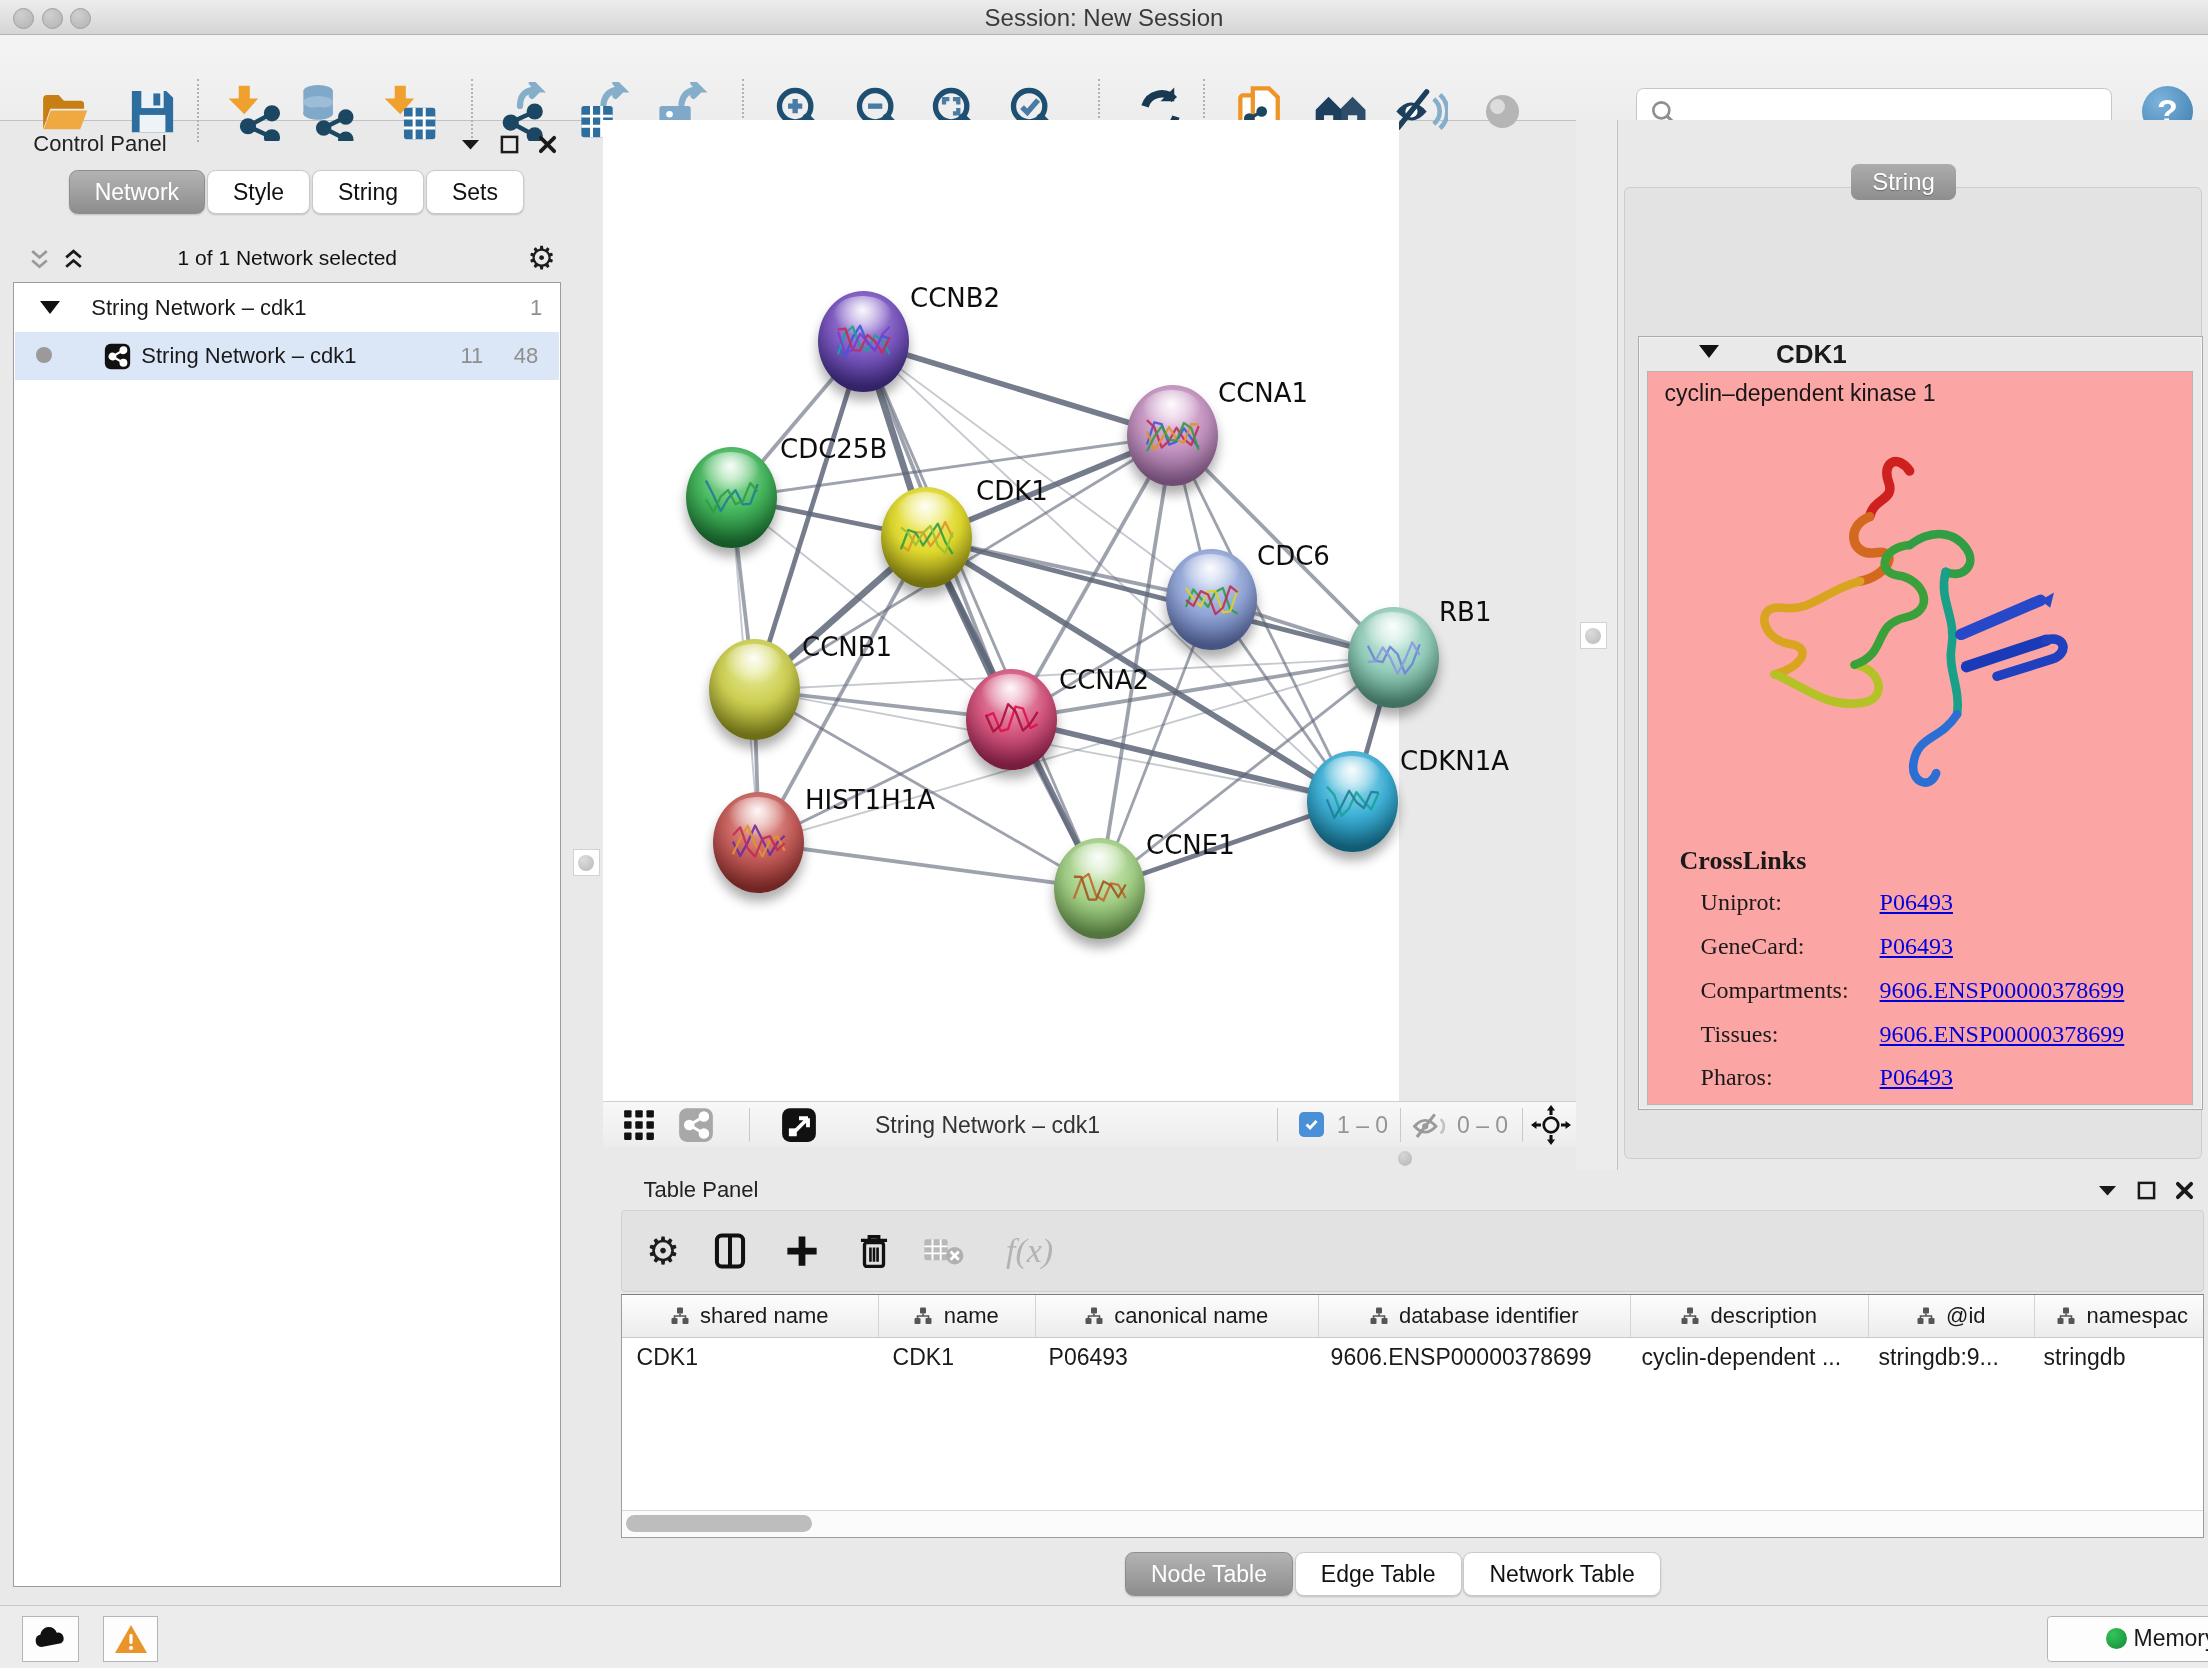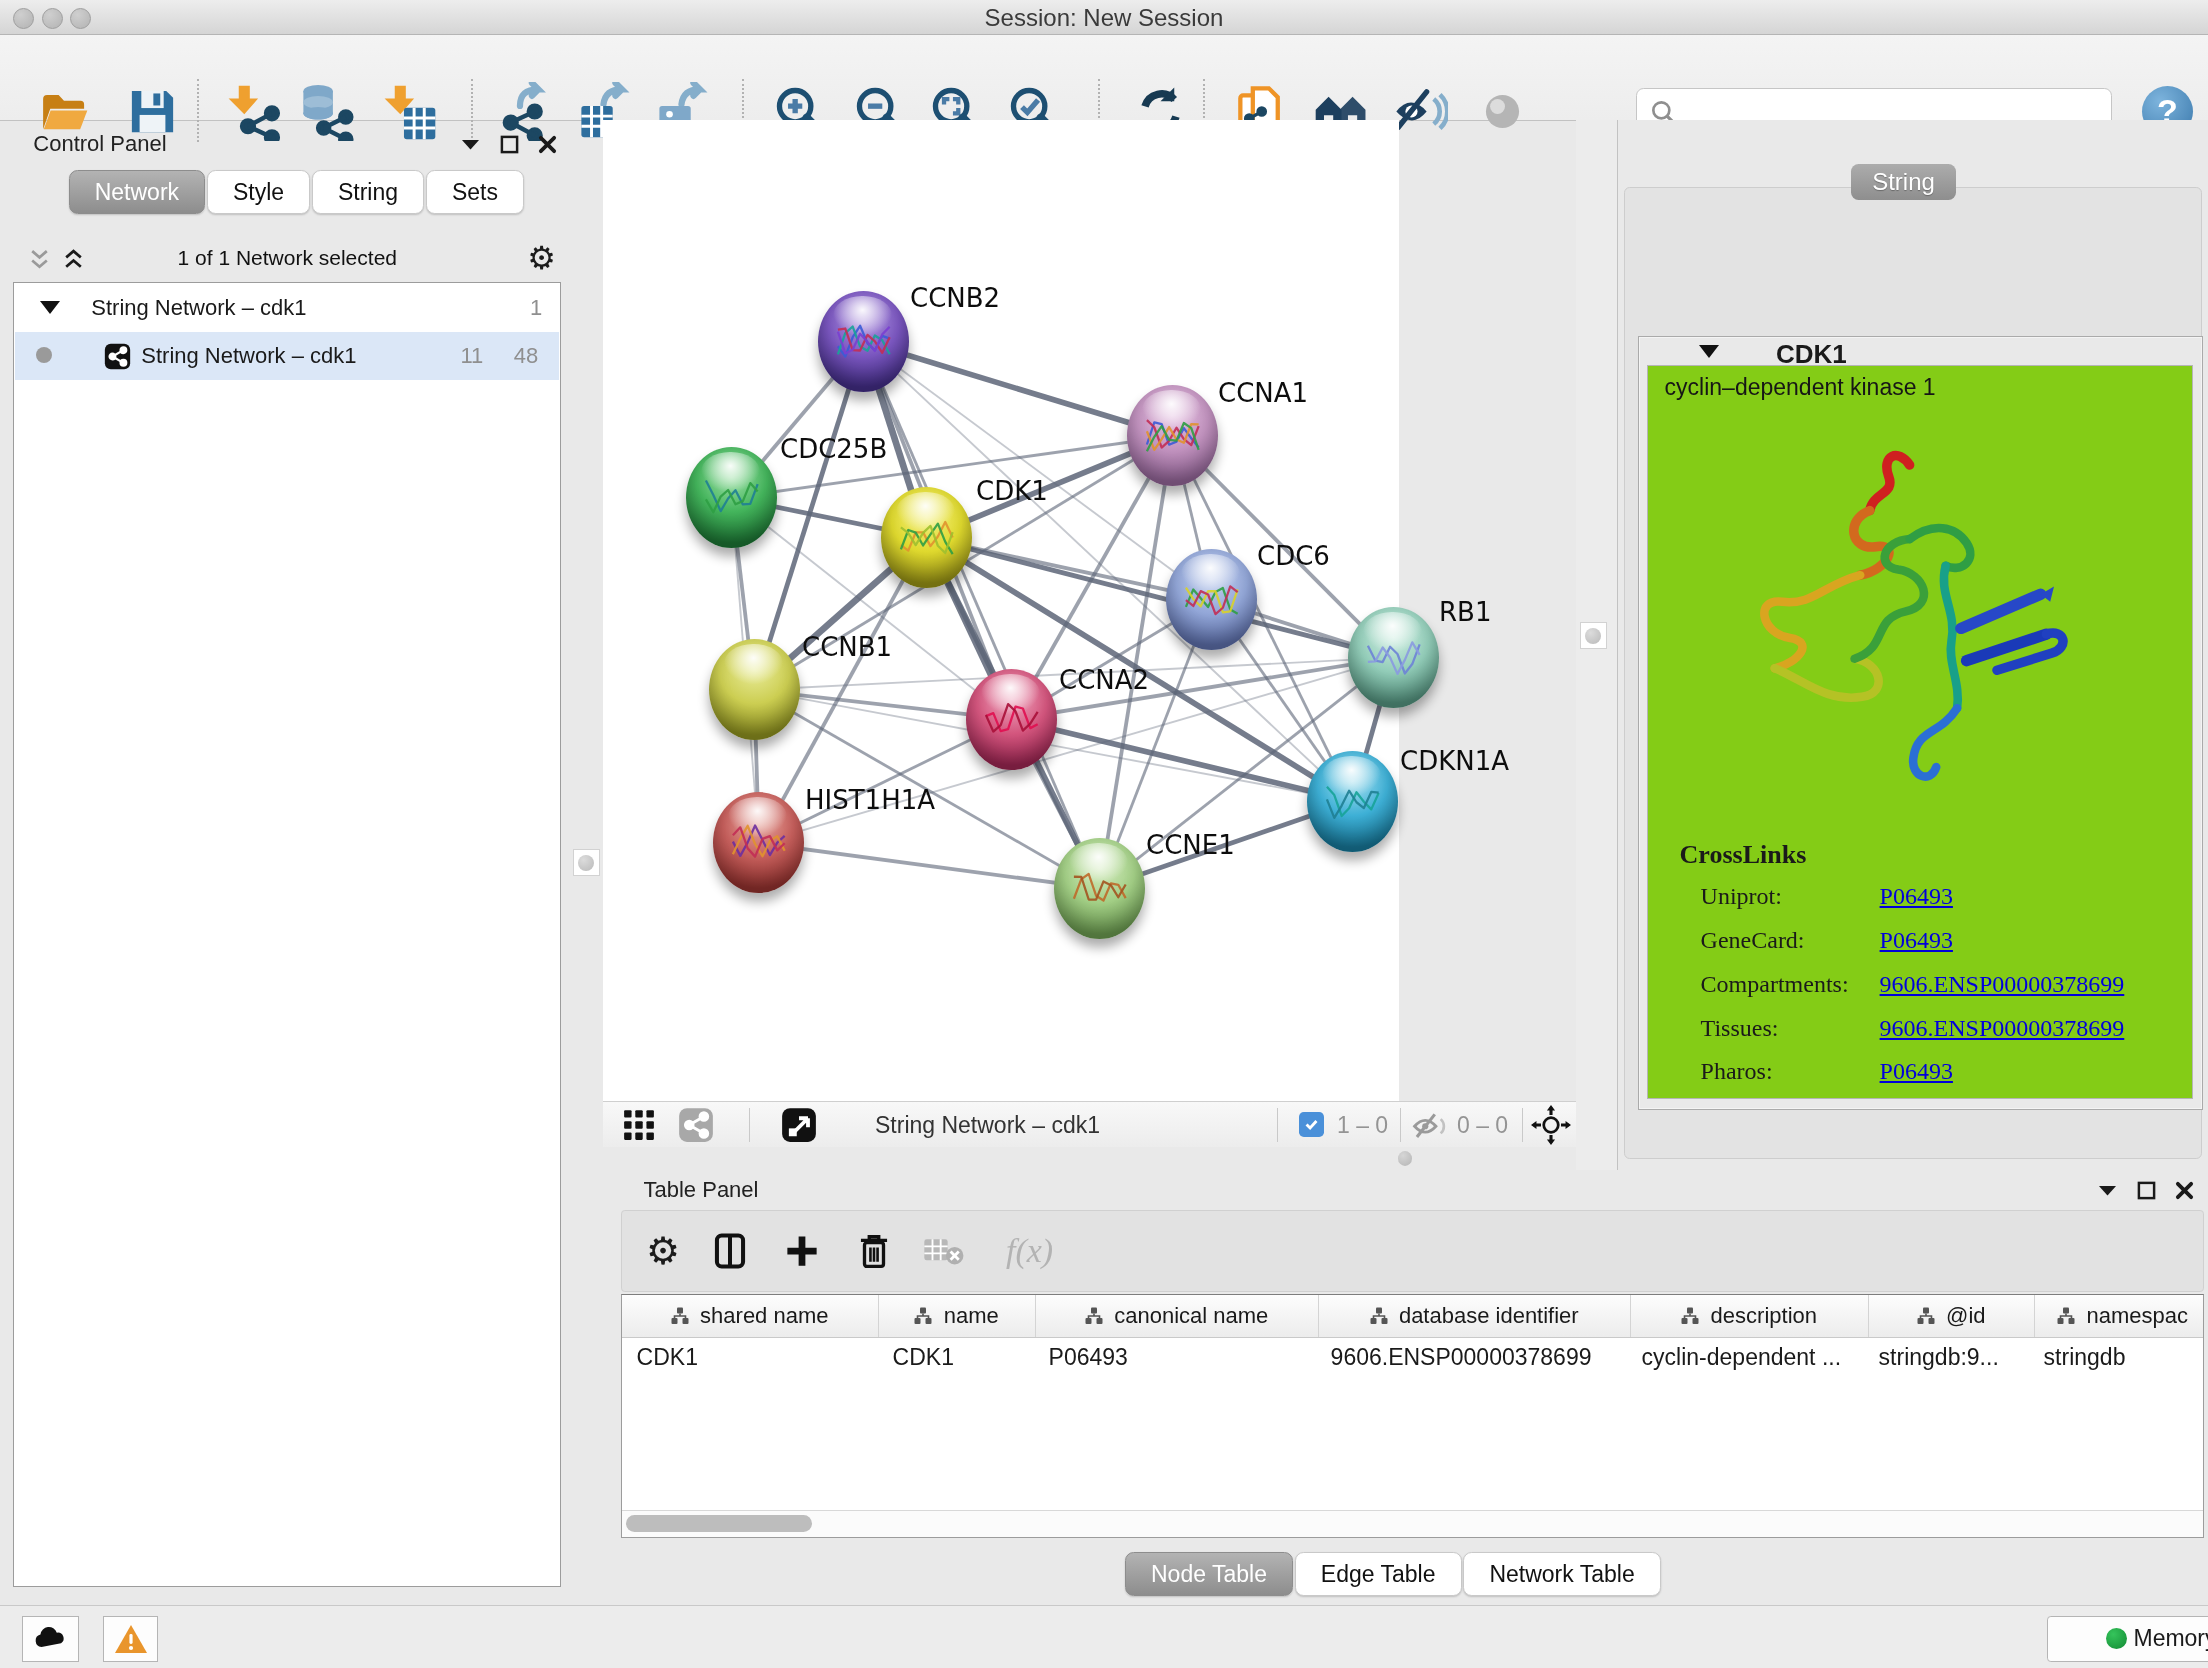--- a/index.html
+++ b/index.html
@@ -72,21 +72,21 @@
   #rp-container{position:absolute;left:5.7px;top:67px;width:576px;height:970px;background:#e3e3e3;
     border:1px solid #cdcdcd;border-radius:5.7px;}
   #rp-tab{position:absolute;left:233px;top:44px;width:105px;height:36px;border-radius:7.6px;z-index:3;
     background:linear-gradient(#acacac,#8e8e8e);color:#fff;font-size:24px;text-align:center;line-height:36px;
     text-shadow:0 1px 1px rgba(0,0,0,.3);}
   .rp-box{position:absolute;left:13.3px;width:563px;border:1.9px solid #aaa;background:#e9e9e9;box-shadow:inset 0 0 0 1px #f4f4f4;}
   .btn{position:absolute;height:44px;background:linear-gradient(#ffffff,#f3f3f3);border:1px solid #b8b8b8;border-radius:9.5px;
     font-size:23px;text-align:center;line-height:44px;box-shadow:0 1.9px 2.9px rgba(0,0,0,.22);}
   #rp-gene-head{position:absolute;left:0;top:0;right:0;height:34px;}
   #rp-gene{position:absolute;left:137px;top:1.9px;font-size:26px;font-weight:bold;}
-  #rp-inner{position:absolute;left:7.6px;top:28px;width:544px;height:732px;border:1px solid #b5b5b5;background:#84cc16;}
+  #rp-inner{position:absolute;left:7.6px;top:34px;width:544px;height:732px;border:1px solid #b5b5b5;background:#fca5a5;}
   #rp-desc{position:absolute;left:17px;top:7.6px;font-size:23px;color:#161616;}
   #crosslinks{position:absolute;left:32px;top:474px;font-family:"Liberation Serif",serif;}
   #crosslinks .clt{font-size:26px;font-weight:bold;}
   .clrow{position:absolute;left:21px;width:495px;font-size:24px;}
   .clrow a{position:absolute;left:179px;color:#0000dd;text-decoration:underline;white-space:nowrap;}
   .tri{width:0;height:0;border-left:10.5px solid transparent;border-right:10.5px solid transparent;border-top:13.3px solid #111;display:inline-block;}
   
   #table-panel{position:absolute;left:613px;top:1170px;width:1596px;height:436px;background:#e9e9e9;}
   #tp-toolbar{position:absolute;left:7.6px;top:40px;width:1581px;height:80px;background:#e2e2e2;
     border:1px solid #d0d0d0;border-radius:3.8px;}

